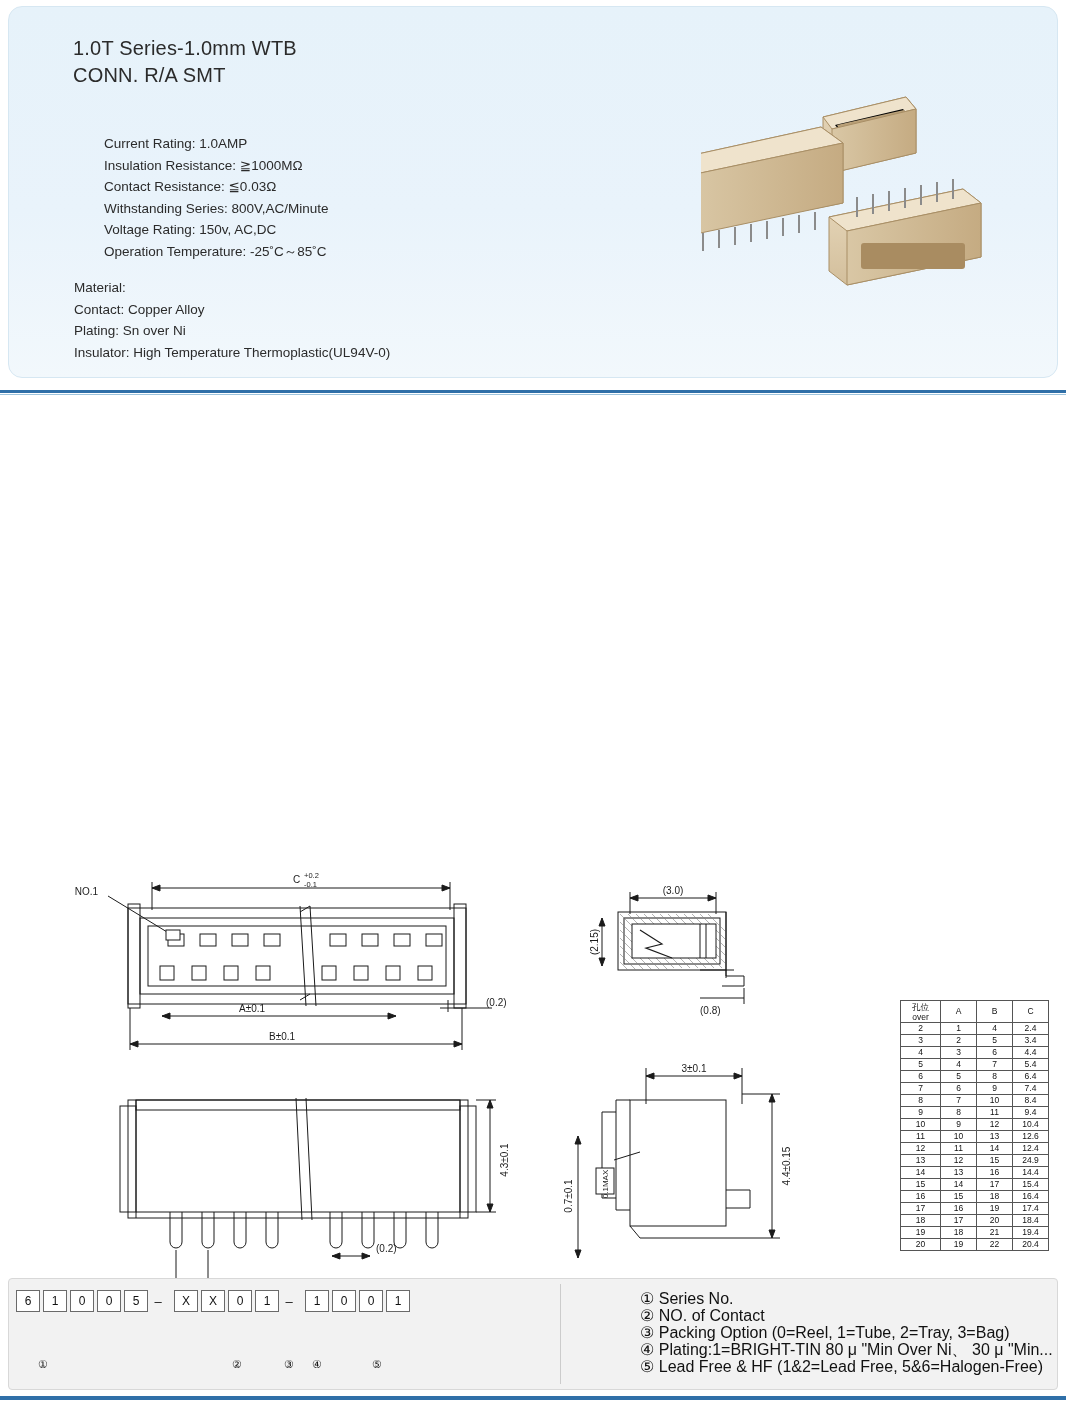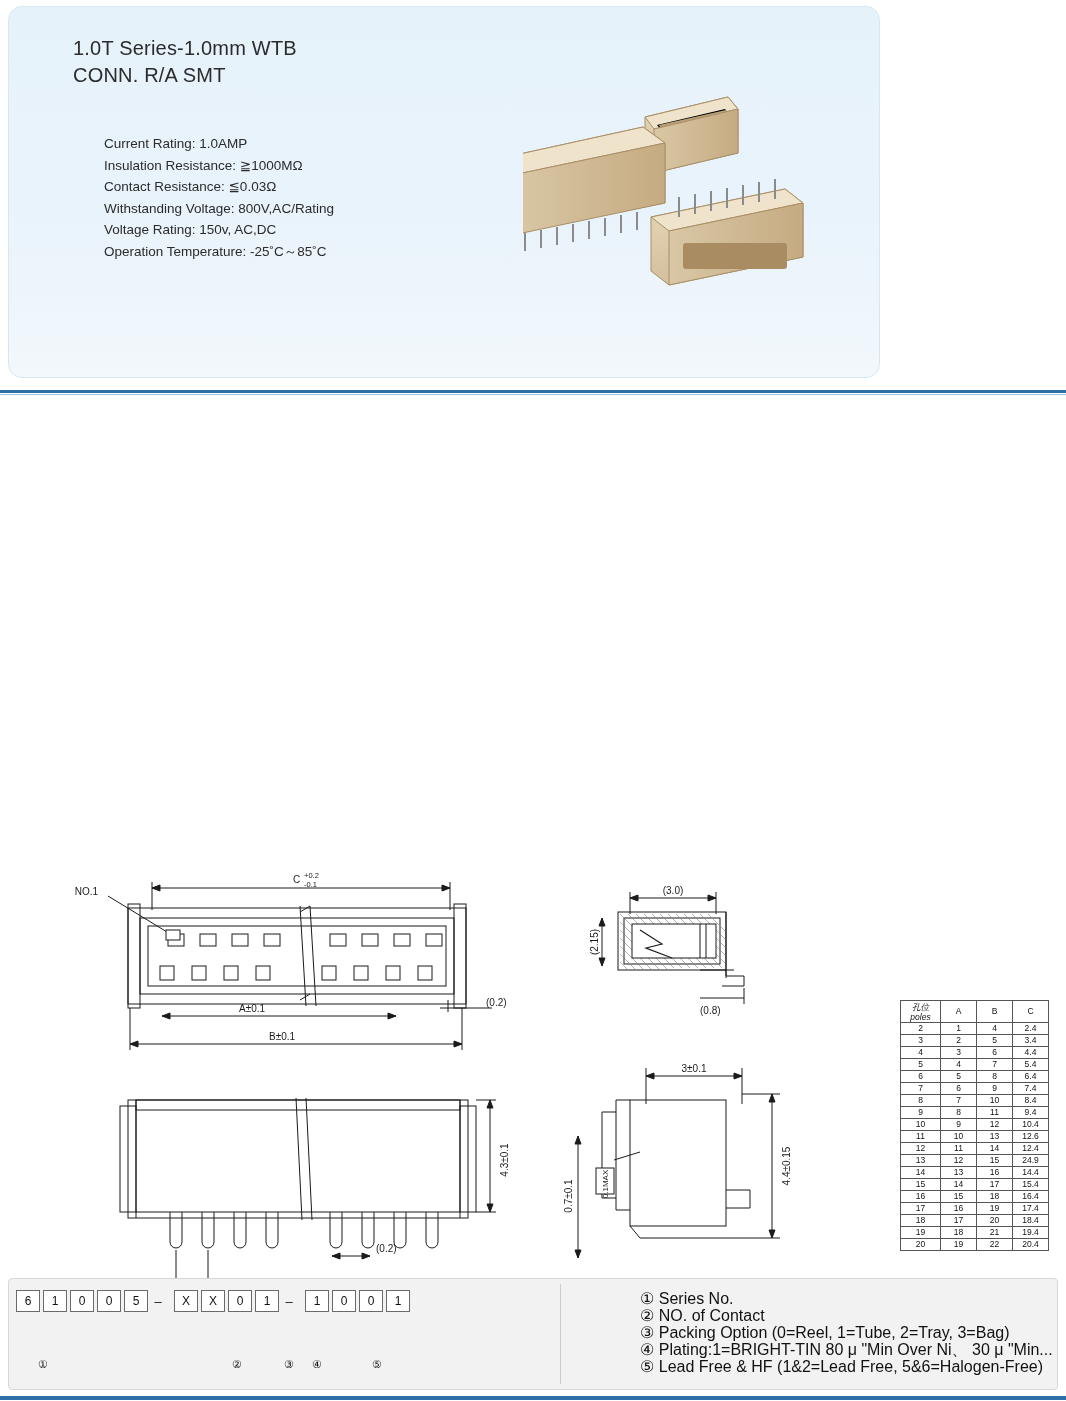--- a/index.html
+++ b/index.html
@@ -7,21 +7,21 @@
   body {
     width:1066px; height:1401px;
     background:#ffffff;
     font-family:"Liberation Sans", sans-serif;
     color:#1b1b1b;
     position:relative;
     overflow:hidden;
   }
   
   .header {
-    position:absolute; left:8px; top:6px; width:872px; height:372px;
+    position:absolute; left:8px; top:6px; width:1050px; height:372px;
     background:linear-gradient(180deg,#e6f2fa 0%, #e9f3fb 55%, #f2f8fc 100%);
     border-radius:14px 14px 14px 14px;
     border:1px solid #d6e7f2;
   }
   .header-title {
     position:absolute; left:64px; top:28px;
     font-size:20px; line-height:27px; color:#2b2b2b; font-weight:400;
     letter-spacing:.2px;
   }
   .spec-list {
@@ -52,21 +52,21 @@
   .poles-table {
     position:absolute; left:900px; top:1000px;
     border-collapse:collapse; font-size:8.5px; color:#111;
   }
   .poles-table th, .poles-table td {
     border:1px solid #555; text-align:center; padding:0; height:12px;
     width:36px; font-weight:400; line-height:11px;
   }
   .poles-table th:first-child, .poles-table td:first-child { width:40px; }
   .poles-table th { height:22px; font-size:8.5px; }
-  .poles-th-inner { line-height:10px;font-style:italic; }
+  .poles-th-inner { line-height:10px; }
 
   
   .bottom {
     position:absolute; left:8px; top:1278px; width:1050px; height:112px;
     background:#f2f2f2; border:1px solid #d8d8d8; border-radius:4px;
   }
   .bottom-sep { position:absolute; left:560px; top:1284px; width:1px; height:100px; background:#cccccc; }
   .pn-row { position:absolute; left:16px; top:1290px; display:flex; align-items:center; }
   .pn-box {
     width:24px; height:22px; border:1px solid #6a6a6a; background:#ffffff;
@@ -89,25 +89,31 @@
 <div class="header">
   <div class="header-title">
     <div>1.0T Series-1.0mm WTB</div>
     <div>CONN. R/A SMT</div>
   </div>
 
   <div class="spec-list">
     <div>Current Rating: 1.0AMP</div>
     <div>Insulation Resistance: ≧1000MΩ</div>
     <div>Contact Resistance: ≦0.03Ω</div>
-    <div>Withstanding Voltage: 800V,AC/Rating</div>
+    <div>Withstanding Series: 800V,AC/Minute</div>
     <div>Voltage Rating: 150v, AC,DC</div>
     <div>Operation Temperature: -25˚C～85˚C</div>
   </div>
 
+  <div class="material-list">
+    <div>Material:</div>
+    <div>Contact: Copper Alloy</div>
+    <div>Plating: Sn over Ni</div>
+    <div>Insulator: High Temperature Thermoplastic(UL94V-0)</div>
+  </div>
 
   <div class="photo">
     <svg width="330" height="270" viewBox="0 0 330 270">
       <defs>
         <linearGradient id="tanA" x1="0" y1="0" x2="0" y2="1">
           <stop offset="0%" stop-color="#e8d9bd"></stop>
             <stop offset="100%" stop-color="#d3bf9c"></stop>
         </linearGradient>
         <linearGradient id="tanB" x1="0" y1="0" x2="1" y2="0">
           <stop offset="0%" stop-color="#d9c7a5"></stop>
@@ -449,21 +455,21 @@
     <text x="292" y="1232">PCB Layout</text>
   </g>
 </svg>
 </div>
 
 <table class="poles-table">
   <thead>
     <tr>
       <th>
         <div class="poles-th-inner">孔位</div>
-        <div class="poles-th-inner">poles</div>
+        <div class="poles-th-inner">over</div>
       </th>
       <th>A</th>
       <th>B</th>
       <th>C</th>
     </tr>
   </thead>
   <tbody>
     <tr>
         <td>2</td>
         <td>1</td>

